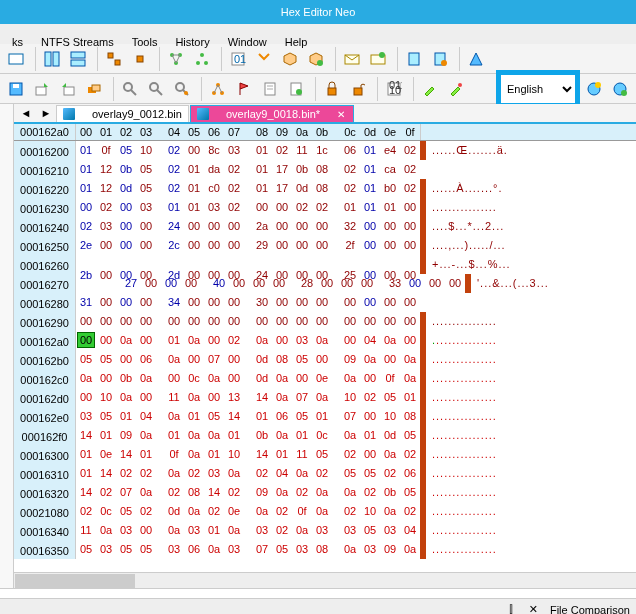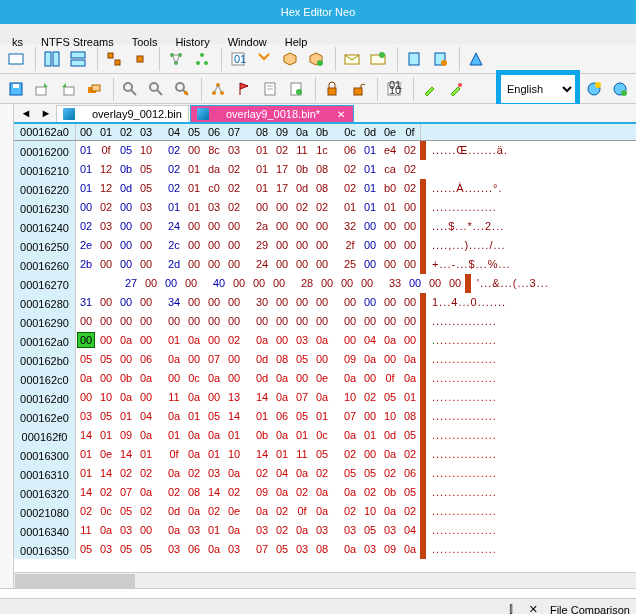--- a/index.html
+++ b/index.html
@@ -467,21 +467,21 @@
               <div class="byte-gap"></div>
               <div class="byte r-dark">2f</div>
               <div class="byte b-blue">00</div>
               <div class="byte r-dark">00</div>
               <div class="byte r-dark">00</div>
             </div>
             <div class="ascii">....,...)...../...</div>
           </div>
           <div class="hex-row">
             <div class="addr-col">00016260</div>
-            <div style="display: flex;">
+            <div style="display: flex; margin-top: 11px;">
               <div class="byte b-blue">2b</div>
               <div class="byte r-dark">00</div>
               <div class="byte b-blue">00</div>
               <div class="byte r-dark">00</div>
               <div class="byte-gap"></div>
               <div class="byte b-blue">2d</div>
               <div class="byte r-dark">00</div>
               <div class="byte r-dark">00</div>
               <div class="byte r-dark">00</div>
               <div class="byte-gap"></div>
@@ -538,21 +538,20 @@
               <div class="byte r-dark">30</div>
               <div class="byte r-dark">00</div>
               <div class="byte r-dark">00</div>
               <div class="byte r-dark">00</div>
               <div class="byte-gap"></div>
               <div class="byte r-dark">00</div>
               <div class="byte b-blue">00</div>
               <div class="byte r-dark">00</div>
               <div class="byte r-dark">00</div>
             </div>
-            <div class="ascii">1...4...0.......</div>
           </div>
           <div class="hex-row">
             <div class="addr-col">00016290</div>
             <div style="display: flex;">
               <div class="byte r-dark">00</div>
               <div class="byte r-dark">00</div>
               <div class="byte r-dark">00</div>
               <div class="byte r-dark">00</div>
               <div class="byte-gap"></div>
               <div class="byte r-dark">00</div>

